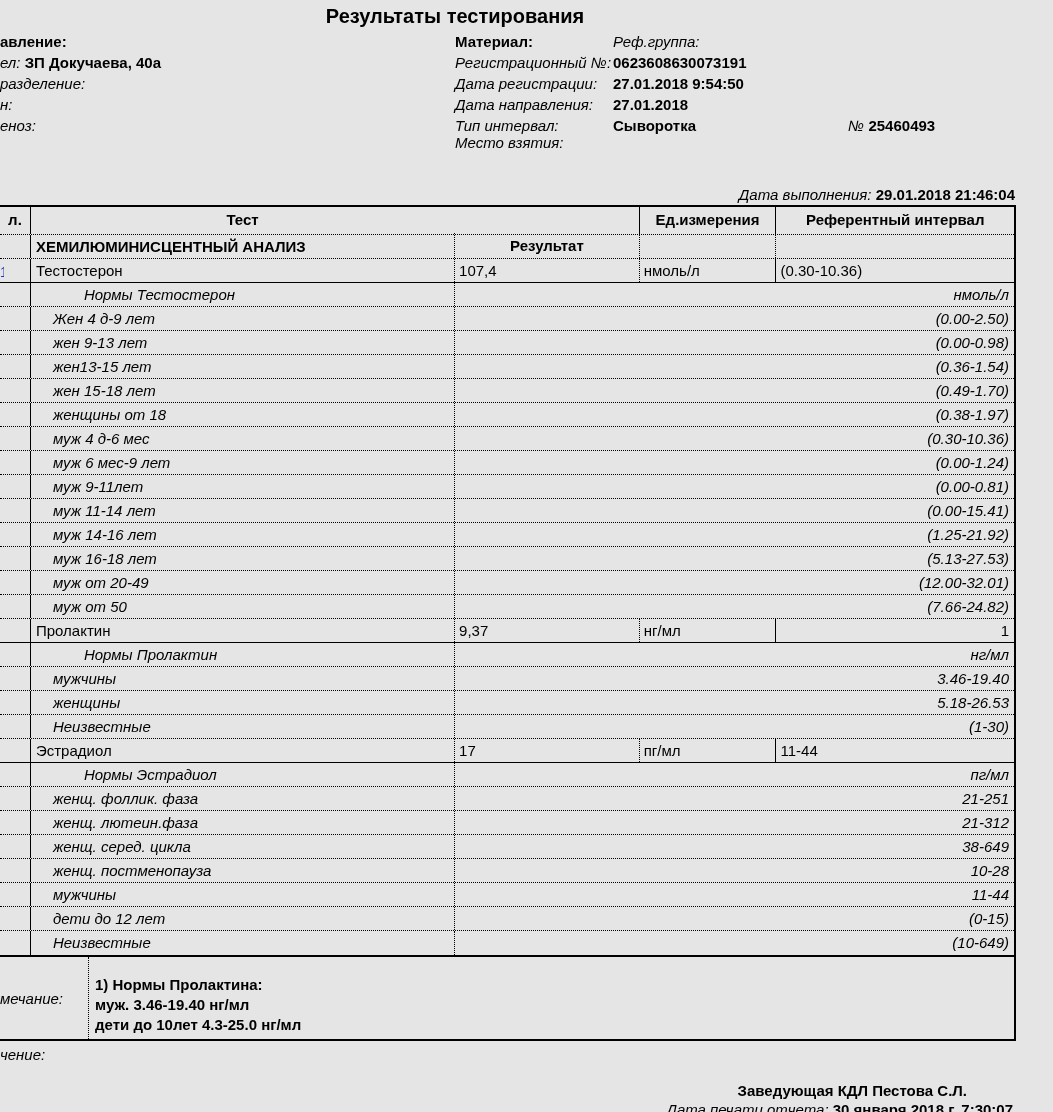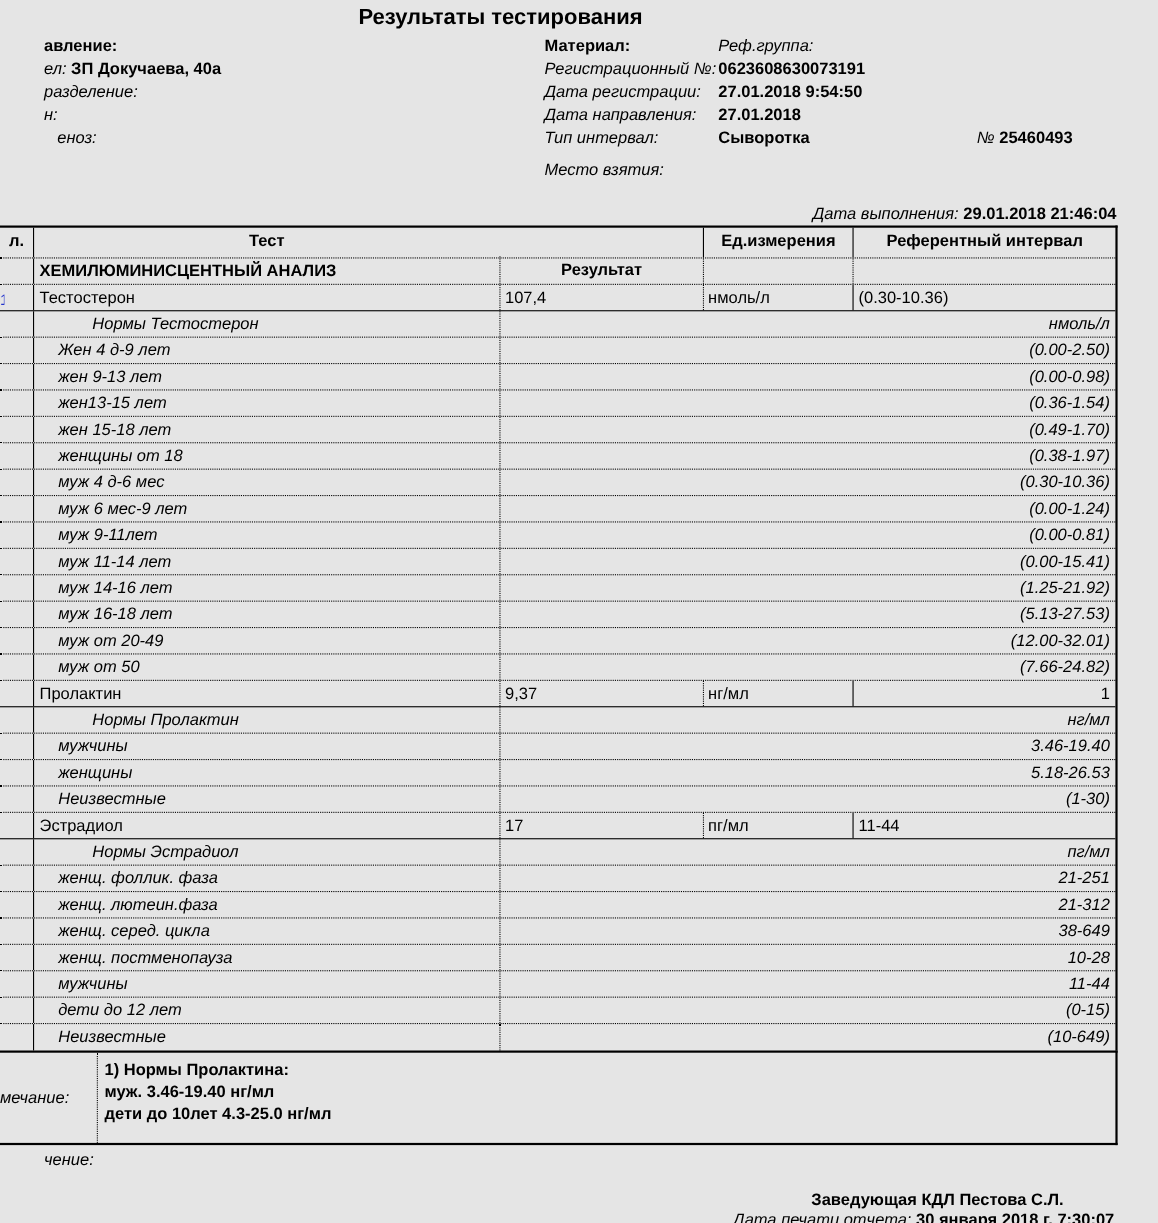--- a/index.html
+++ b/index.html
@@ -9,21 +9,21 @@
     width: 1053px; height: 1112px;
     background: #e5e5e5;
     overflow: hidden;
     color: #000;
     font-family: "Liberation Sans", sans-serif;
   }
   .abs { position: absolute; }
   .it { font-style: italic; }
   .b  { font-weight: bold; }
   .fs15 { font-size: 15px; line-height: 17px; }
-  .nowrap { white-space: nowrap; padding-left: 40px; }
+  .nowrap { white-space: nowrap; }
 
   .title {
     position: absolute; top: 5px; left: 0; width: 910px;
     text-align: center; font-size: 20px; font-weight: bold;
   }
 
   
   .tbl {
     position: absolute; top: 205px; left: 0; width: 1016px;
     border-top: 2px solid #000;
@@ -67,60 +67,60 @@
   
   .note {
     position: absolute; top: 955px; left: 0; width: 1016px; height: 86px;
     border-top: 2px solid #000; border-bottom: 2px solid #000;
     border-right: 2px solid #000;
     display: flex; font-size: 15px;
   }
   .note-label { width: 88px; display: flex; align-items: center; font-style: italic; }
   .note-content {
     flex: 1; border-left: 1px dotted #000;
-    font-weight: bold; padding: 6px 0 0 6px;
+    font-weight: bold; padding: 18px 0 0 6px;
   }
   .note-content div { line-height: 20px; white-space: pre; }
 </style>
 </head>
 <body>
 
 <div class="page">
 
   <div class="title">Результаты тестирования</div>
 
   <div class="abs fs15 b nowrap" style="top:33px; left:0;">авление:</div>
   <div class="abs fs15 nowrap" style="top:54px; left:0;">
     <span class="it">ел:</span>
     <span class="b">ЗП Докучаева, 40а</span>
   </div>
   <div class="abs fs15 it nowrap" style="top:75px; left:0;">разделение:</div>
   <div class="abs fs15 it nowrap" style="top:96px; left:0;">н:</div>
-  <div class="abs fs15 it nowrap" style="top:117px; left:12px;">еноз:</div>
+  <div class="abs fs15 it nowrap" style="top:117px; left:0;">еноз:</div>
 
   <div class="abs fs15 b nowrap" style="top:33px; left:455px;">Материал:</div>
   <div class="abs fs15 it nowrap" style="top:33px; left:613px;">Реф.группа:</div>
 
   <div class="abs fs15 it nowrap" style="top:54px; left:455px;">Регистрационный №:</div>
   <div class="abs fs15 b nowrap" style="top:54px; left:613px;">0623608630073191</div>
 
   <div class="abs fs15 it nowrap" style="top:75px; left:455px;">Дата регистрации:</div>
   <div class="abs fs15 b nowrap" style="top:75px; left:613px;">27.01.2018 9:54:50</div>
 
   <div class="abs fs15 it nowrap" style="top:96px; left:455px;">Дата направления:</div>
   <div class="abs fs15 b nowrap" style="top:96px; left:613px;">27.01.2018</div>
 
   <div class="abs fs15 it nowrap" style="top:117px; left:455px;">Тип интервал:</div>
   <div class="abs fs15 b nowrap" style="top:117px; left:613px;">Сыворотка</div>
   <div class="abs fs15 nowrap" style="top:117px; left:848px;">
     <span class="it">№</span>
     <span class="b">25460493</span>
   </div>
 
-  <div class="abs fs15 it nowrap" style="top:146px; left:455px;">Место взятия:</div>
+  <div class="abs fs15 it nowrap" style="top:134px; left:455px;">Место взятия:</div>
 
   <div class="abs fs15 nowrap" style="top:186px; right:38px;">
     <span class="it">Дата выполнения:</span>
     <span class="b">29.01.2018 21:46:04</span>
   </div>
 
   <div class="tbl">
     <div class="thead">
       <div class="h0">л.</div>
       <div class="htest">Тест</div>

